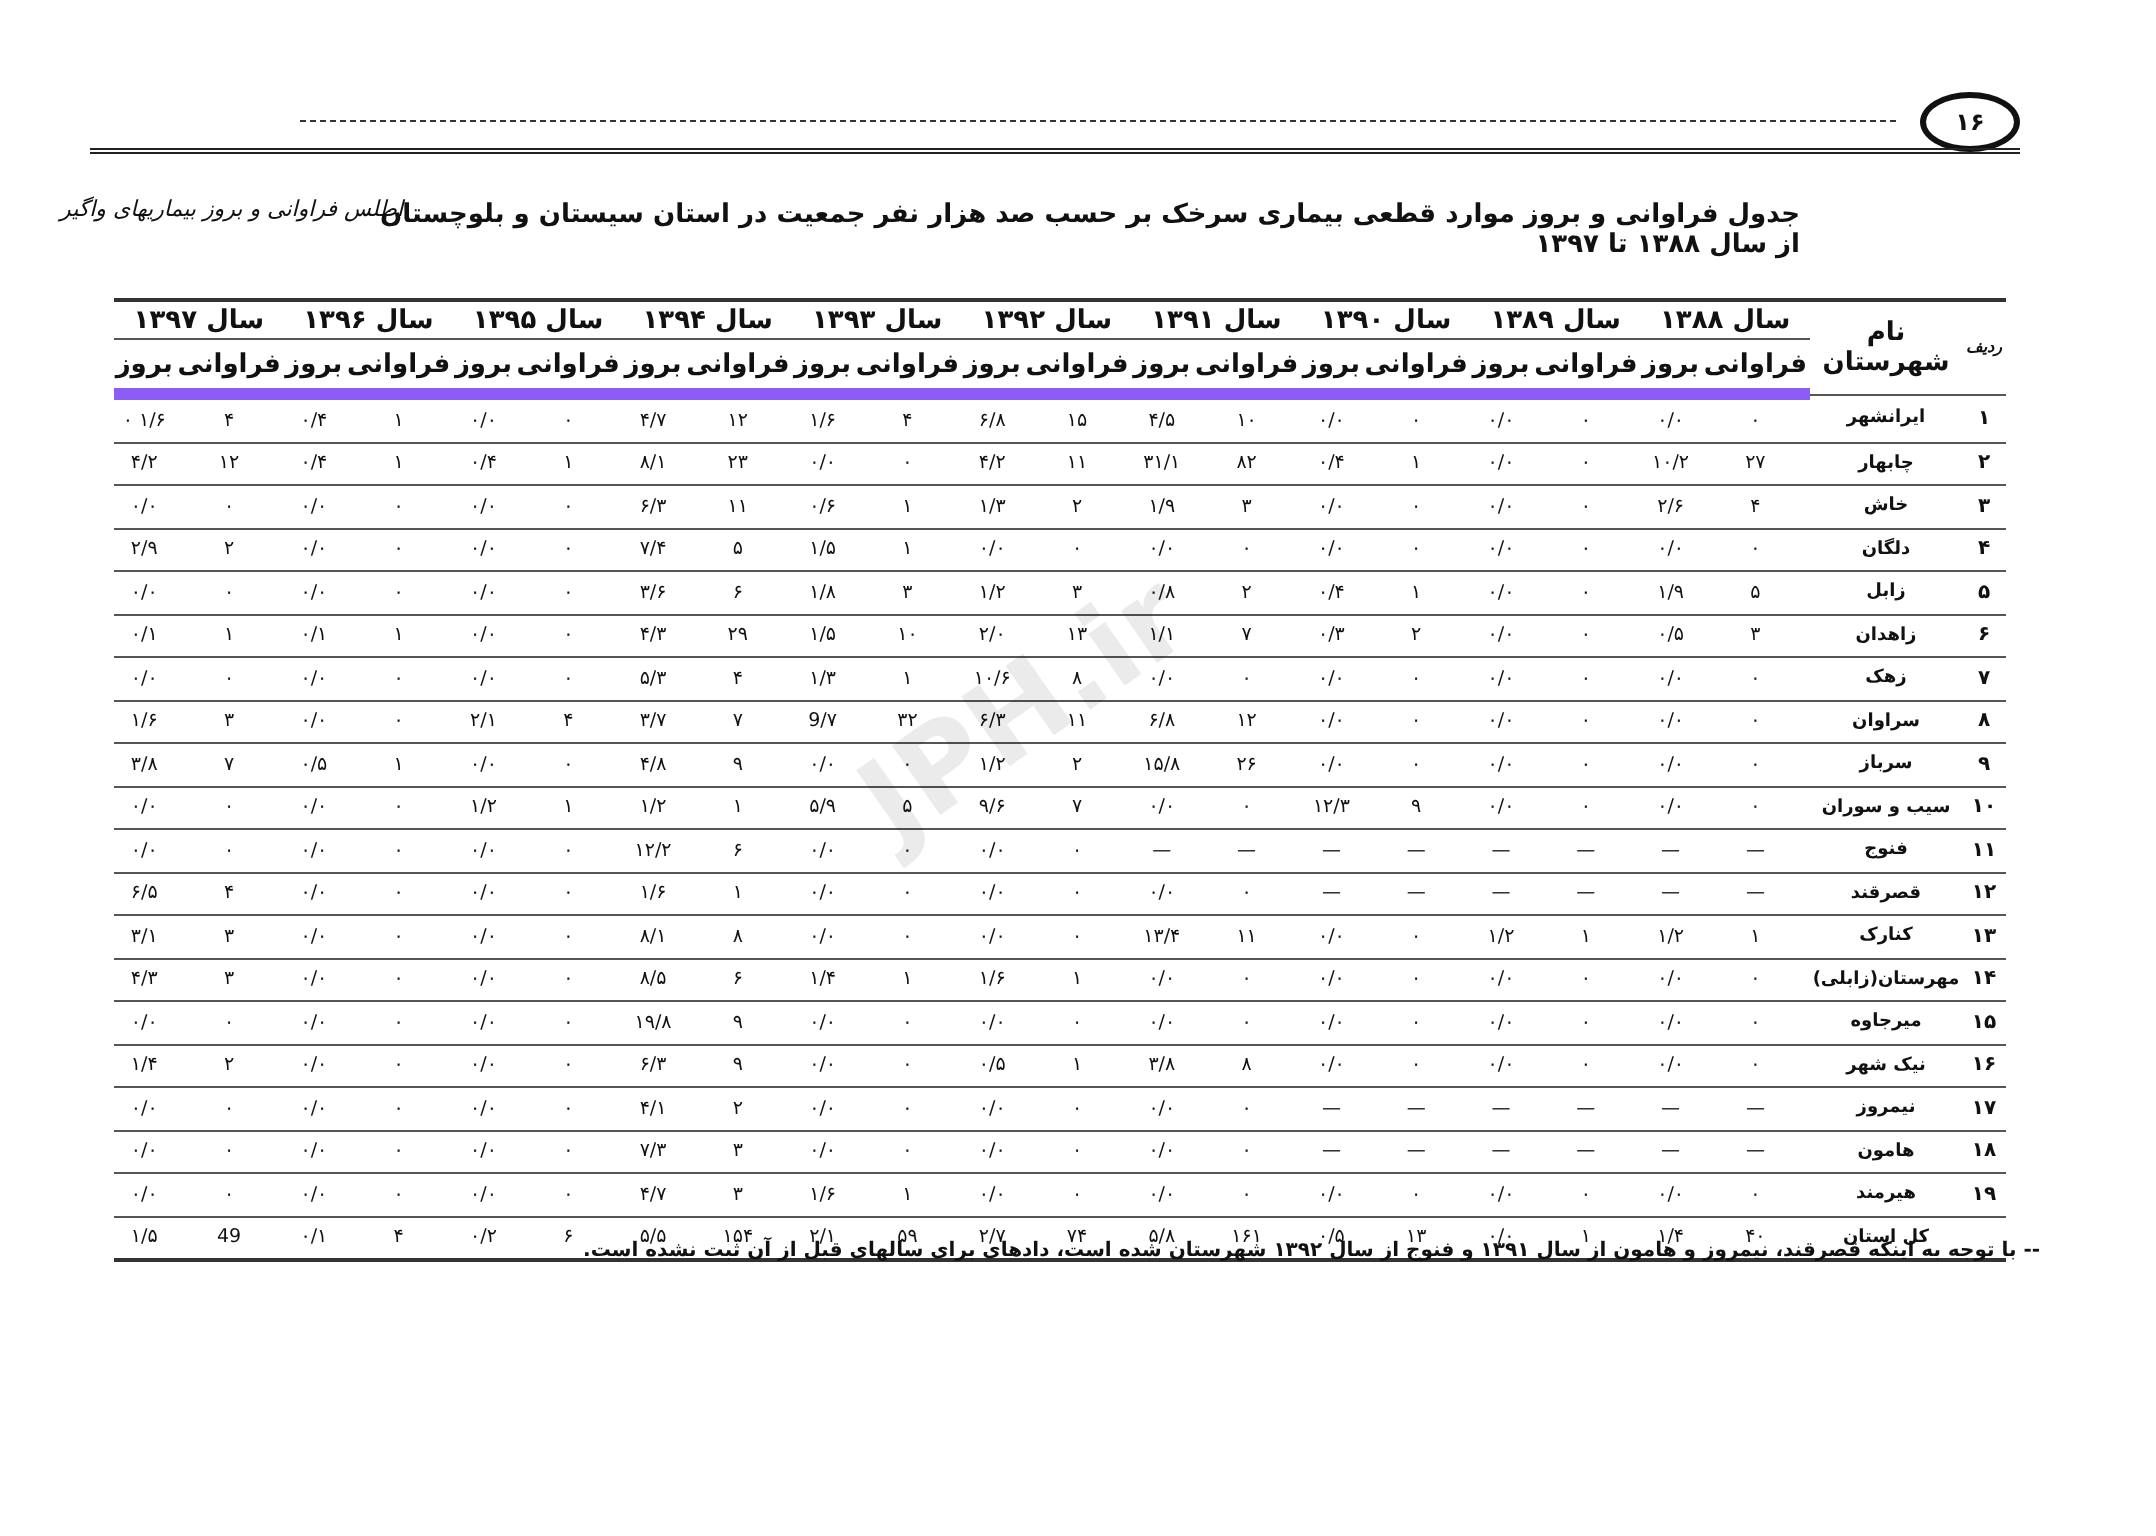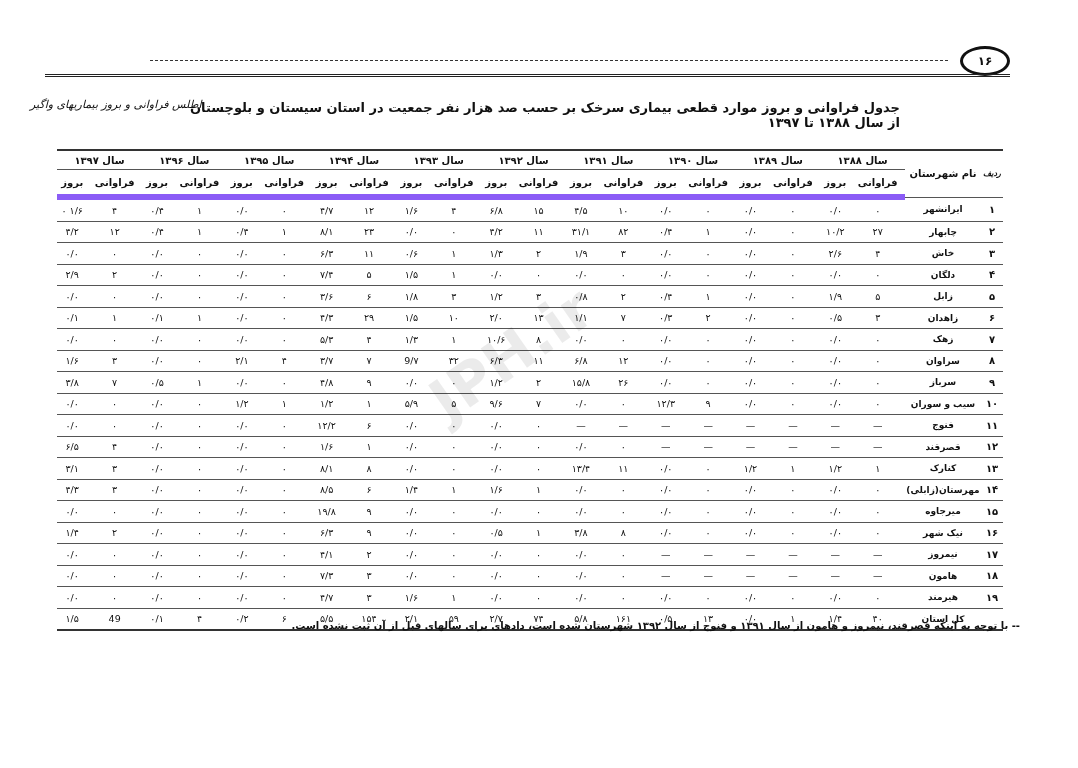--- a/index.html
+++ b/index.html
@@ -5,21 +5,21 @@
   html, body { margin:0; padding:0; background:#ffffff; }
   body { width:1078px; height:768px; position:relative; overflow:hidden; font-family:"DejaVu Sans", sans-serif; color:#111; }
   .header { position:absolute; left:30px; top:42px; width:980px; height:36px; }
   .header-dash { position:absolute; left:120px; right:62px; top:18px; border-top:1px dashed #333; }
   .header-rule { position:absolute; left:15px; right:0; top:32px; border-top:3px double #222; height:2px; }
   .atlas-title { position:absolute; left:0; top:12px; font-family:"DejaVu Serif", serif; font-style:italic; font-size:11px; direction:rtl; white-space:nowrap;margin-top:44px; }
   .page-num { position:absolute; right:0; top:4px; width:44px; height:24px; border:3px solid #111; border-radius:50%; text-align:center; line-height:24px; font-size:12px; font-weight:bold; background:#fff; }
   .title { position:absolute; left:180px; width:720px; top:100px; text-align:right; direction:rtl; font-weight:bold; font-size:13px; }
   table.data { position:absolute; left:57px; top:149px; width:946px; border-collapse:collapse; direction:rtl; font-size:9.5px; }
   table.data td, table.data th { text-align:center; padding:0; height:20.5px; border-bottom:1.5px solid #555; }
-  table.data th { font-weight:bold; font-size:10px; }
+  table.data th { font-weight:bold; font-size:13px; }
   table.data thead tr.years th { border-bottom:1.5px solid #555; height:18px; }
   table.data thead tr.years th.yr { padding:0 4px; }
   table.data thead tr.sub th { height:24px; border-bottom:6px solid #8b5cf6; }
   table.data thead { border-top:2px solid #333; }
   td.idx { font-weight:bold; font-size:10px; width:22px; }
   td.city { font-weight:bold; font-size:9px; width:72px; text-align:right; white-space:nowrap; padding-right:4px; }
   tr.total td { border-bottom:2px solid #333; }
   .footnote { position:absolute; right:58px; top:620px; direction:rtl; font-weight:bold; font-size:10px; white-space:nowrap; }
   .watermark { position:absolute; left:420px; top:320px; font-size:58px; font-weight:bold; color:rgba(0,0,0,0.08); transform:rotate(-35deg); pointer-events:none; }
 </style>

